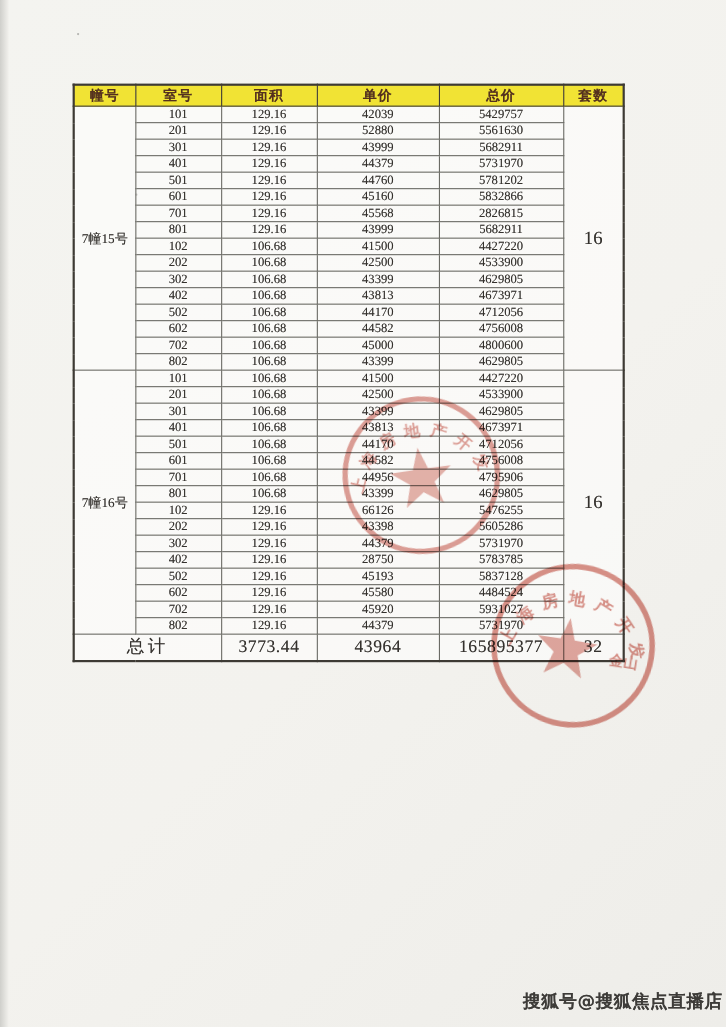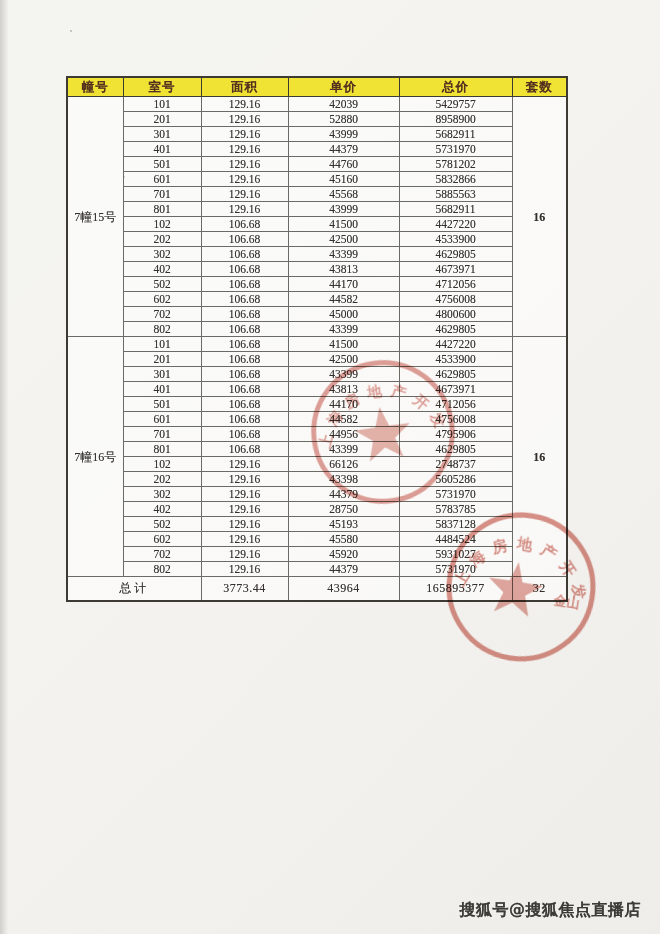--- a/index.html
+++ b/index.html
@@ -46,40 +46,40 @@
   }
   table.price td{
     border:1px solid #6b6b65;
     height:14px;line-height:14px;padding:0;
     text-align:center;vertical-align:middle;
     background:rgba(255,255,255,.55);
   }
   table.price{border:2px solid #3d3a34;}
   table.price tr.section-start td{border-top:1.6px solid #44413b;}
   table.price td.col-building{font-size:12px;letter-spacing:0;}
-  table.price td.col-units{font-size:12px;font-weight:bold;}
+  table.price td.col-units{font-size:17px;}
   table.price tfoot td{
-    height:23px;line-height:23px;font-size:12px;
+    height:23px;line-height:23px;font-size:16px;
     border-top:1.8px solid #3d3a34;
     letter-spacing:.5px;
   }
   table.price tfoot td.total-label{letter-spacing:3px;}
 
   
   .stamp{
     position:absolute;pointer-events:none;
     mix-blend-mode:multiply;
     filter:blur(.45px);
   }
   .stamp.upper{left:305px;top:354px;width:156px;height:156px;opacity:.52;transform:rotate(-8deg);}
   .stamp.lower{left:440px;top:506px;width:162px;height:162px;opacity:.60;transform:rotate(9deg);}
 
   
   .watermark{
-    position:absolute;right:19px;top:900px;
+    position:absolute;right:3px;top:900px;
     font-family:"DejaVu Sans","Liberation Sans",sans-serif;
     font-weight:bold;font-size:16px;letter-spacing:.5px;
     color:#2e2c29;opacity:.92;
     text-shadow:0 0 .6px rgba(0,0,0,.5);
     white-space:nowrap;
   }
 </style>
 </head>
 <body>
 
@@ -114,21 +114,21 @@
           <td>101</td>
           <td>129.16</td>
           <td>42039</td>
           <td>5429757</td>
           <td class="col-units" rowspan="16">16</td>
         </tr>
         <tr>
           <td>201</td>
           <td>129.16</td>
           <td>52880</td>
-          <td>8958900</td>
+          <td>5561630</td>
         </tr>
         <tr>
           <td>301</td>
           <td>129.16</td>
           <td>43999</td>
           <td>5682911</td>
         </tr>
         <tr>
           <td>401</td>
           <td>129.16</td>
@@ -144,21 +144,21 @@
         <tr>
           <td>601</td>
           <td>129.16</td>
           <td>45160</td>
           <td>5832866</td>
         </tr>
         <tr>
           <td>701</td>
           <td>129.16</td>
           <td>45568</td>
-          <td>5885563</td>
+          <td>2826815</td>
         </tr>
         <tr>
           <td>801</td>
           <td>129.16</td>
           <td>43999</td>
           <td>5682911</td>
         </tr>
         <tr>
           <td>102</td>
           <td>106.68</td>
@@ -254,21 +254,21 @@
         <tr>
           <td>801</td>
           <td>106.68</td>
           <td>43399</td>
           <td>4629805</td>
         </tr>
         <tr>
           <td>102</td>
           <td>129.16</td>
           <td>66126</td>
-          <td>2748737</td>
+          <td>5476255</td>
         </tr>
         <tr>
           <td>202</td>
           <td>129.16</td>
           <td>43398</td>
           <td>5605286</td>
         </tr>
         <tr>
           <td>302</td>
           <td>129.16</td>

